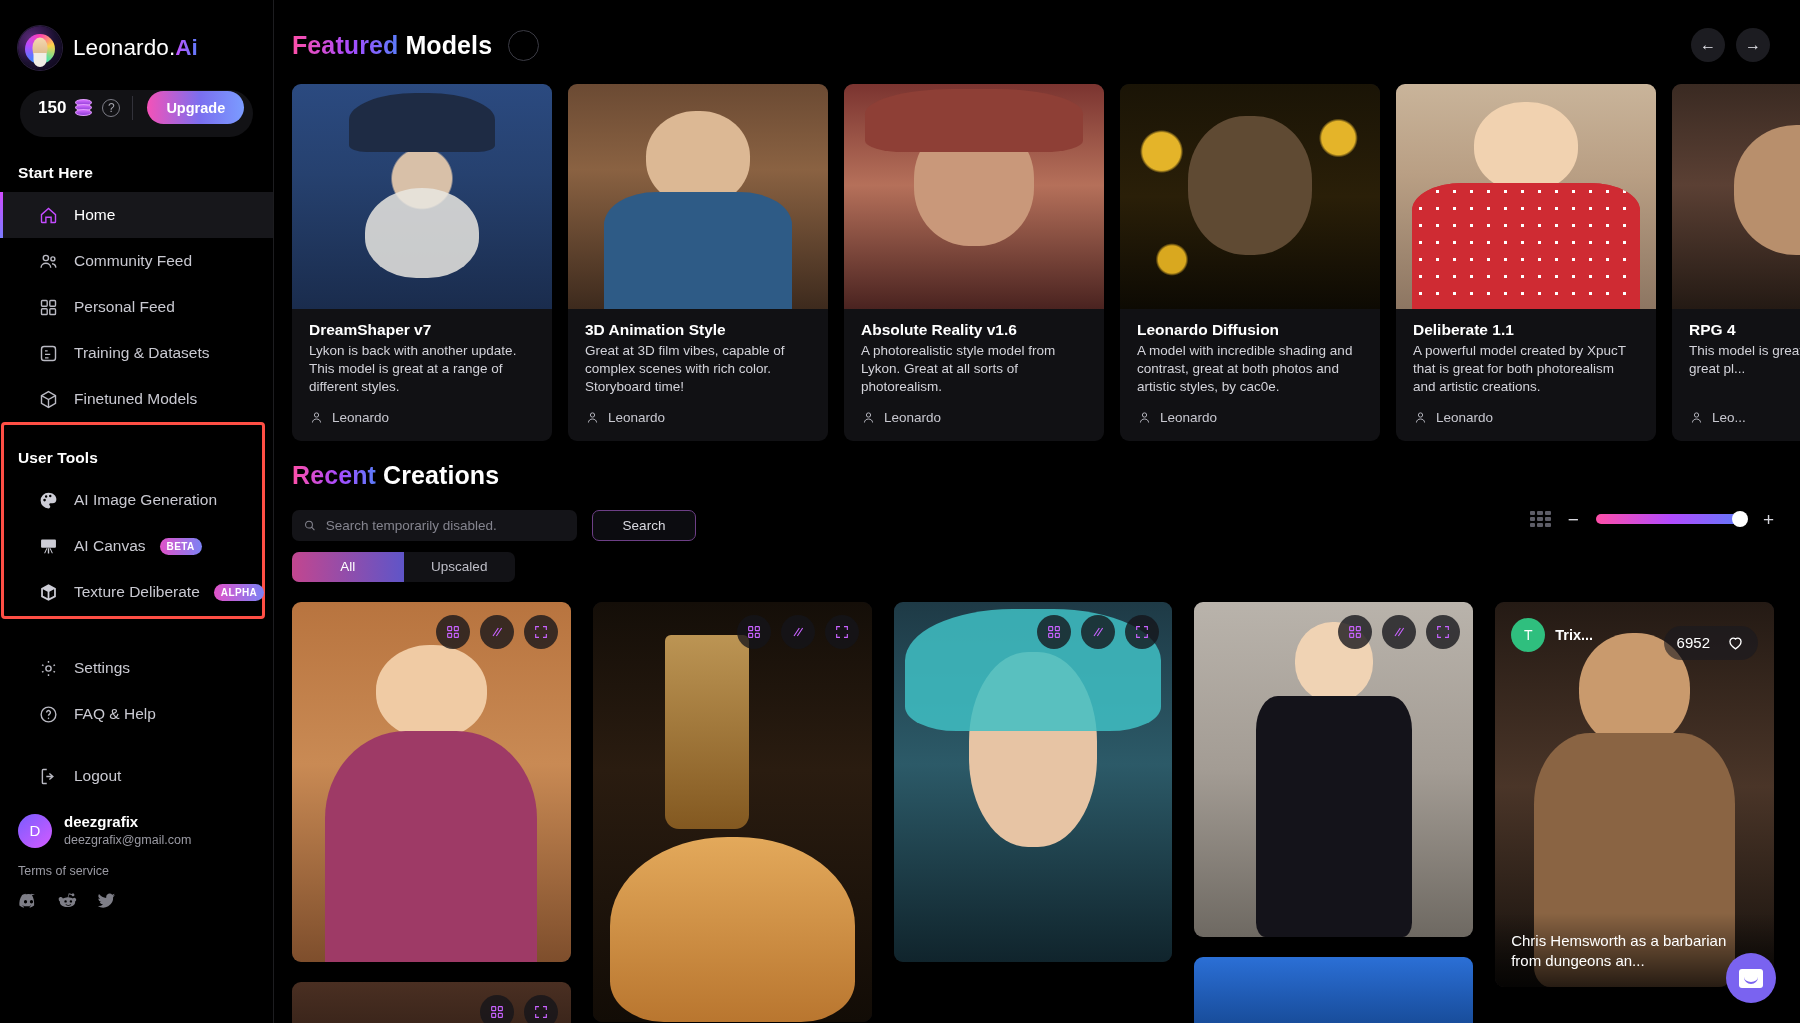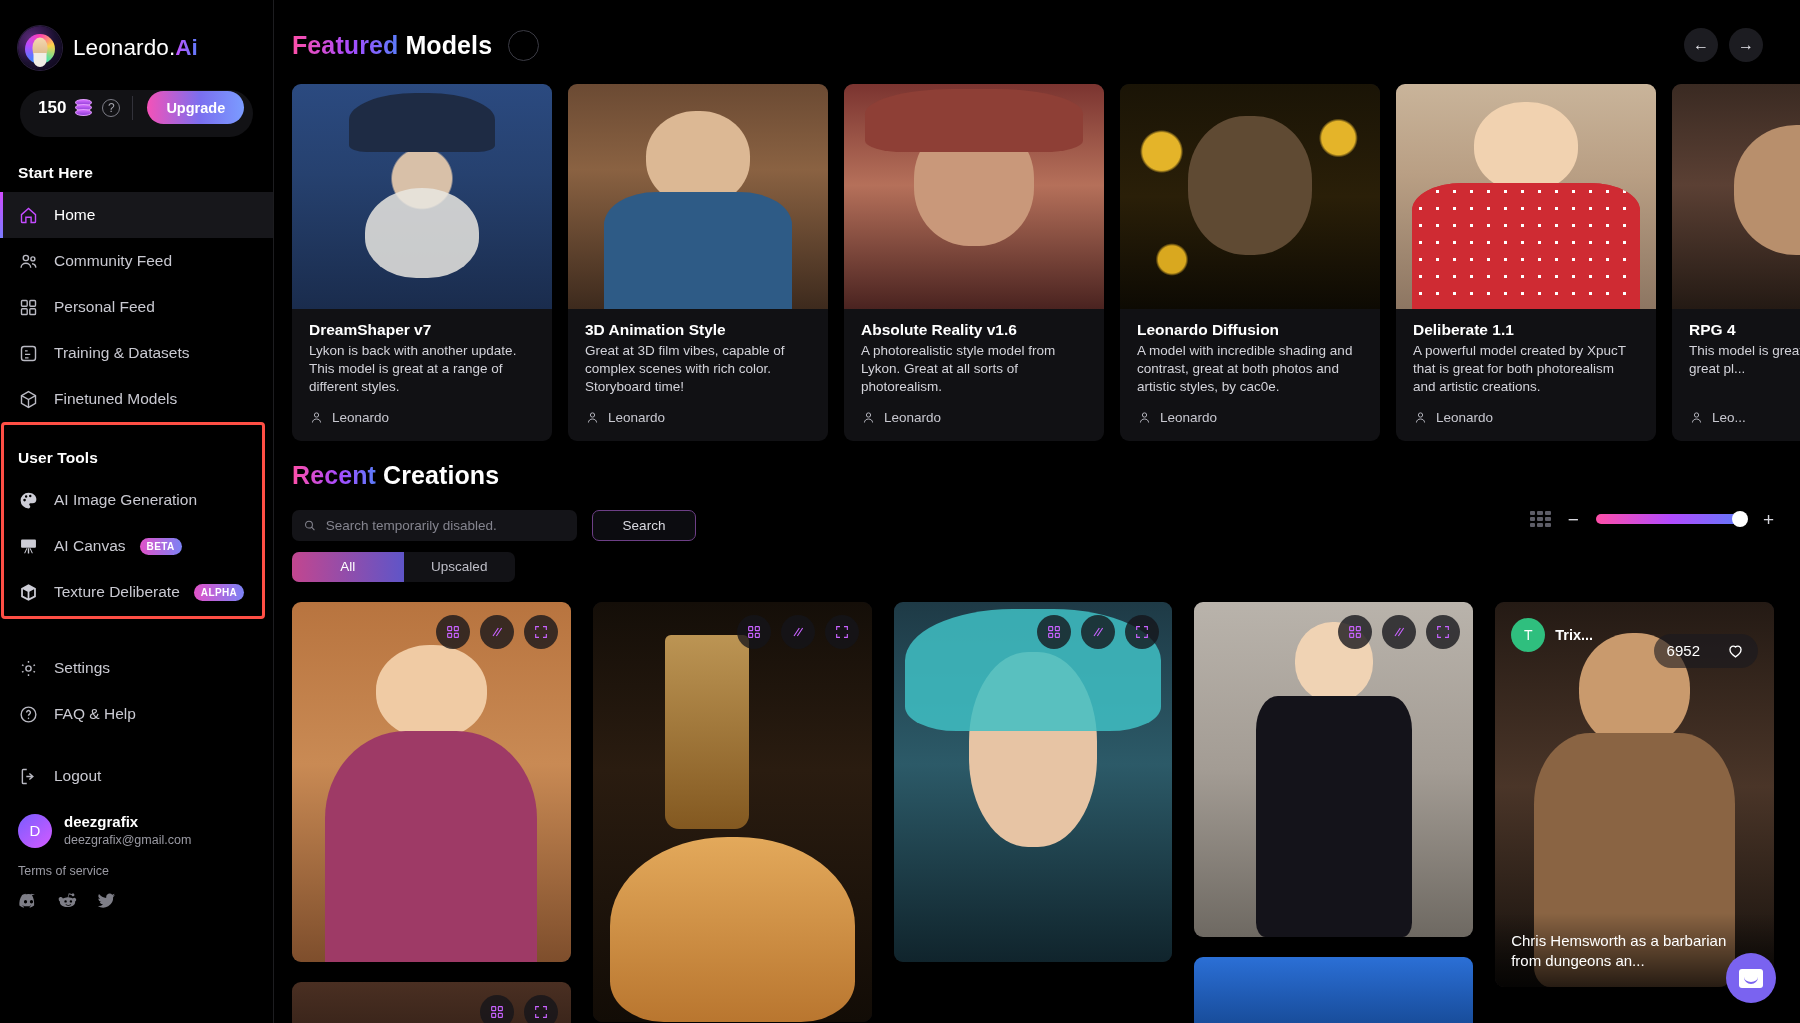--- a/index.html
+++ b/index.html
@@ -69,21 +69,21 @@
     margin-left:5px; height:33px; padding: 0 19px; border-radius:18px; border:none;
     background: linear-gradient(90deg,#f452b8,#7a6ff0 55%,#7b9cff);
     color:#fff; font-size:14.5px; font-weight:700; cursor:pointer;
     font-family:"Liberation Sans",sans-serif; white-space:nowrap;
   }
 
   .nav-section-label {
     color:#fff; font-size:15.5px; font-weight:700; padding: 27px 0 10px 18px; letter-spacing:.1px;
   }
   .nav-item {
-    display:flex; align-items:center; gap:14px; height:46px; padding-left:16px;
+    display:flex; align-items:center; gap:14px; height:46px; padding-left:36px;
     color:#c9c9d1; font-size:15.5px; cursor:pointer; position:relative;
   }
   .nav-item.active { background:#17171b; color:#fff; }
   .nav-item.active::before {
     content:""; position:absolute; left:0; top:0; bottom:0; width:3px;
     background: linear-gradient(#d04bff,#7b7bff);
   }
   .nav-item .ico { width:24px; height:24px; flex:none; display:flex; align-items:center; justify-content:center; }
   .nav-item .ico svg { width:21px; height:21px; stroke:#b9b9c2; fill:none; stroke-width:1.6; }
   .nav-item.active .ico svg { stroke:#c44bff; }
@@ -107,21 +107,21 @@
   }
   .user-name { color:#fff;font-size:15px;font-weight:700;line-height:1.25; }
   .user-mail { color:#9a9aa3;font-size:12.5px;line-height:1.3; }
   .tos { color:#9a9aa3;font-size:12.5px;padding: 16px 0 0 18px; cursor:pointer;}
   .social-row { display:flex; gap:18px; padding: 12px 0 14px 18px; }
   .social-row svg { width:21px;height:21px;fill:#7e7e87; }
 
   
   .main { flex:1 1 auto; height:1023px; overflow:hidden; background:#000; position:relative; }
 
-  .section-head { display:flex; align-items:center; padding: 28px 11px 0 18px; gap: 16px; }
+  .section-head { display:flex; align-items:center; padding: 28px 4px 0 18px; gap: 16px; }
   .section-title { font-size:25px; font-weight:700; color:#fff; letter-spacing:.1px; white-space:nowrap; }
   .section-title .grad { background: linear-gradient(90deg,#ff4fa8,#a84bff 55%,#5b7cfa); -webkit-background-clip:text; background-clip:text; color:transparent; }
   .spinner-ring { width:31px;height:31px;border-radius:50%;border:1.5px solid #3b3b44; }
   .carousel-nav { margin-left:auto; display:flex; gap:11px; padding-right:26px; }
   .round-btn {
     width:34px;height:34px;border-radius:50%;background:#1c1c21;border:none;cursor:pointer;
     color:#e6e6ec;display:flex;align-items:center;justify-content:center;font-size:16px;
     font-family:"Liberation Sans",sans-serif;
   }
 
@@ -229,22 +229,22 @@
     display:flex;align-items:center;justify-content:center;cursor:pointer;
   }
   .ov-btn svg { width:16px;height:16px;stroke:#c862ff;fill:none;stroke-width:1.7; }
   .gcard .top-left-user {
     position:absolute; top:16px; left:16px; display:flex; align-items:center; gap:10px; z-index:4;
   }
   .mini-av { width:34px;height:34px;border-radius:50%;background:#2fbf7e;color:#fff;
     display:flex;align-items:center;justify-content:center;font-size:14px;flex:none;}
   .mini-name { color:#fff;font-size:14.5px;font-weight:700; }
   .likes-pill {
-    position:absolute; top:32px; right:16px; z-index:4; height:34px; border-radius:18px;
-    background:rgba(25,25,32,.6); display:flex; align-items:center; gap:26px; padding:0 13px;
+    position:absolute; top:24px; right:16px; z-index:4; height:34px; border-radius:18px;
+    background:rgba(25,25,32,.6); display:flex; align-items:center; gap:16px; padding:0 13px;
     color:#fff; font-size:15px;
   }
   .likes-pill svg { width:19px;height:19px;stroke:#fff;fill:none;stroke-width:1.7; }
   .gcaption {
     position:absolute; left:0; right:0; bottom:0; padding: 18px 16px 16px 16px; z-index:3;
     background: linear-gradient(transparent, rgba(0,0,0,.72));
     color:#fff; font-size:15px; line-height:1.34;
   }
   .ph { width:100%; }
 

